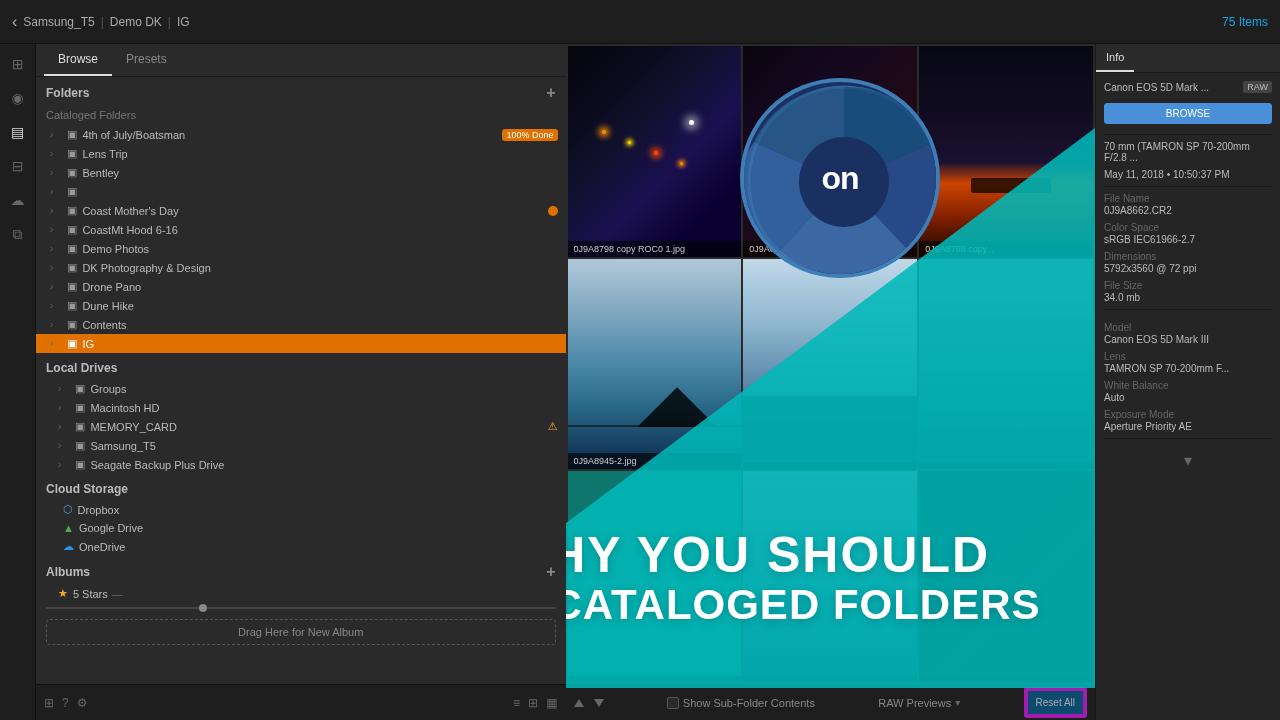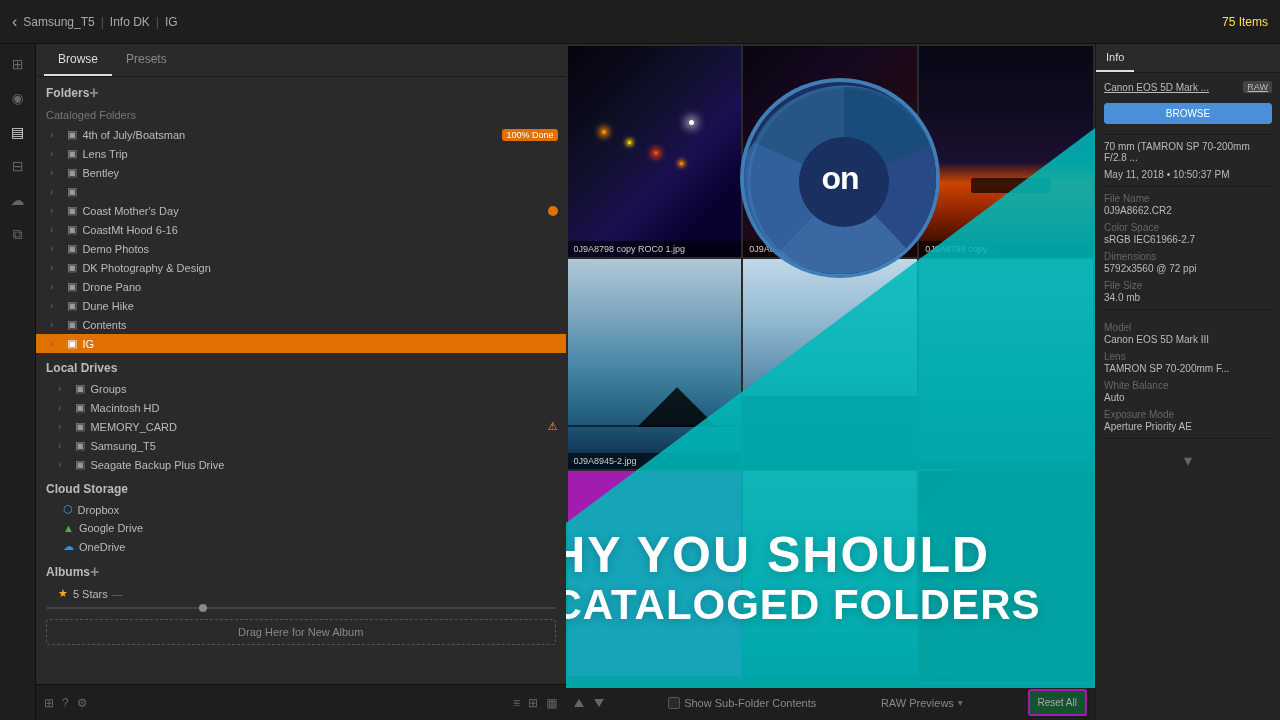--- a/index.html
+++ b/index.html
@@ -31,21 +31,21 @@
       padding: 0 12px;
       border-bottom: 1px solid #111;
     }
     .top-bar-nav {
       display: flex;
       align-items: center;
       gap: 6px;
       color: #aaa;
       font-size: 12px;
     }
-    .items-count { color: #fde047; font-size: 12px; }
+    .items-count { color: #0ea5e9; font-size: 12px; }
 
     
     .main-body {
       display: flex;
       flex: 1;
       overflow: hidden;
     }
     .sidebar-icon {
       width: 24px;
       height: 24px;
@@ -85,21 +85,21 @@
     }
     .tab.active {
       color: #ddd;
       border-bottom: 2px solid #ddd;
     }
 
     
     .section-header {
       display: flex;
       align-items: center;
-      justify-content: flex-start;
+      justify-content: space-between;
       padding: 8px 10px 4px;
       font-size: 12px;
       font-weight: 600;
       color: #bbb;
     }
     .section-header .add-btn {
       color: #888;
       font-size: 16px;
       cursor: pointer;
       line-height: 1;
@@ -234,21 +234,21 @@
       flex: 1;
       display: grid;
       grid-template-columns: repeat(3, 1fr);
       grid-template-rows: repeat(3, 1fr);
       gap: 2px;
       padding: 2px;
       overflow: hidden;
     }
 
     .photo-cell {
-      background: #a21caf;
+      background: #0f766e;
       position: relative;
       overflow: hidden;
       cursor: pointer;
     }
     .photo-caption {
       position: absolute;
       bottom: 0;
       left: 0;
       right: 0;
       background: rgba(0,0,0,0.6);
@@ -288,22 +288,22 @@
     .bottom-triangle-down {
       width: 0;
       height: 0;
       border-left: 5px solid transparent;
       border-right: 5px solid transparent;
       border-top: 8px solid #666;
       cursor: pointer;
     }
     .spacer { flex: 1; }
     .bottom-btn {
-      background: #14532d;
-      border: 2px solid #a21caf;
+      background: #0c4a6e;
+      border: 4px solid #a21caf;
       border-radius: 3px;
       color: #aaa;
       font-size: 10px;
       padding: 6px 8px;
       cursor: pointer;
     }
     .checkbox-row {
       display: flex;
       align-items: center;
       gap: 4px;
@@ -424,21 +424,21 @@
 </head>
 <body>
 
 <div class="app-container">
 
   <div class="top-bar">
     <div class="top-bar-nav">
       <span style="cursor:pointer;font-size:16px;">‹</span>
       <span>Samsung_T5</span>
       <span style="color:#555">|</span>
-      <span>Info DK</span>
+      <span>Demo DK</span>
       <span style="color:#555">|</span>
       <span>IG</span>
     </div>
     <div class="items-count">75 Items</div>
   </div>
 
   <div class="main-body">
 
     <div class="left-icon-bar">
       <div class="sidebar-icon">⊞</div>
@@ -747,21 +747,21 @@
 
     </div>
 
     <div class="info-panel">
       <div class="info-tab-bar">
         <div class="info-tab active">Info</div>
       </div>
       <div class="info-content">
 
         <div class="info-row">
-          <div class="info-value" style="display:flex;justify-content:space-between;align-items:center;text-decoration:underline;">
+          <div class="info-value" style="display:flex;justify-content:space-between;align-items:center;">
             <span>Canon EOS 5D Mark ...</span>
             <span class="raw-badge">RAW</span>
           </div>
         </div>
 
         <div class="info-panel-buttons">
           <button class="info-panel-btn active-btn">BROWSE</button>
         </div>
 
         <div class="divider"></div>

